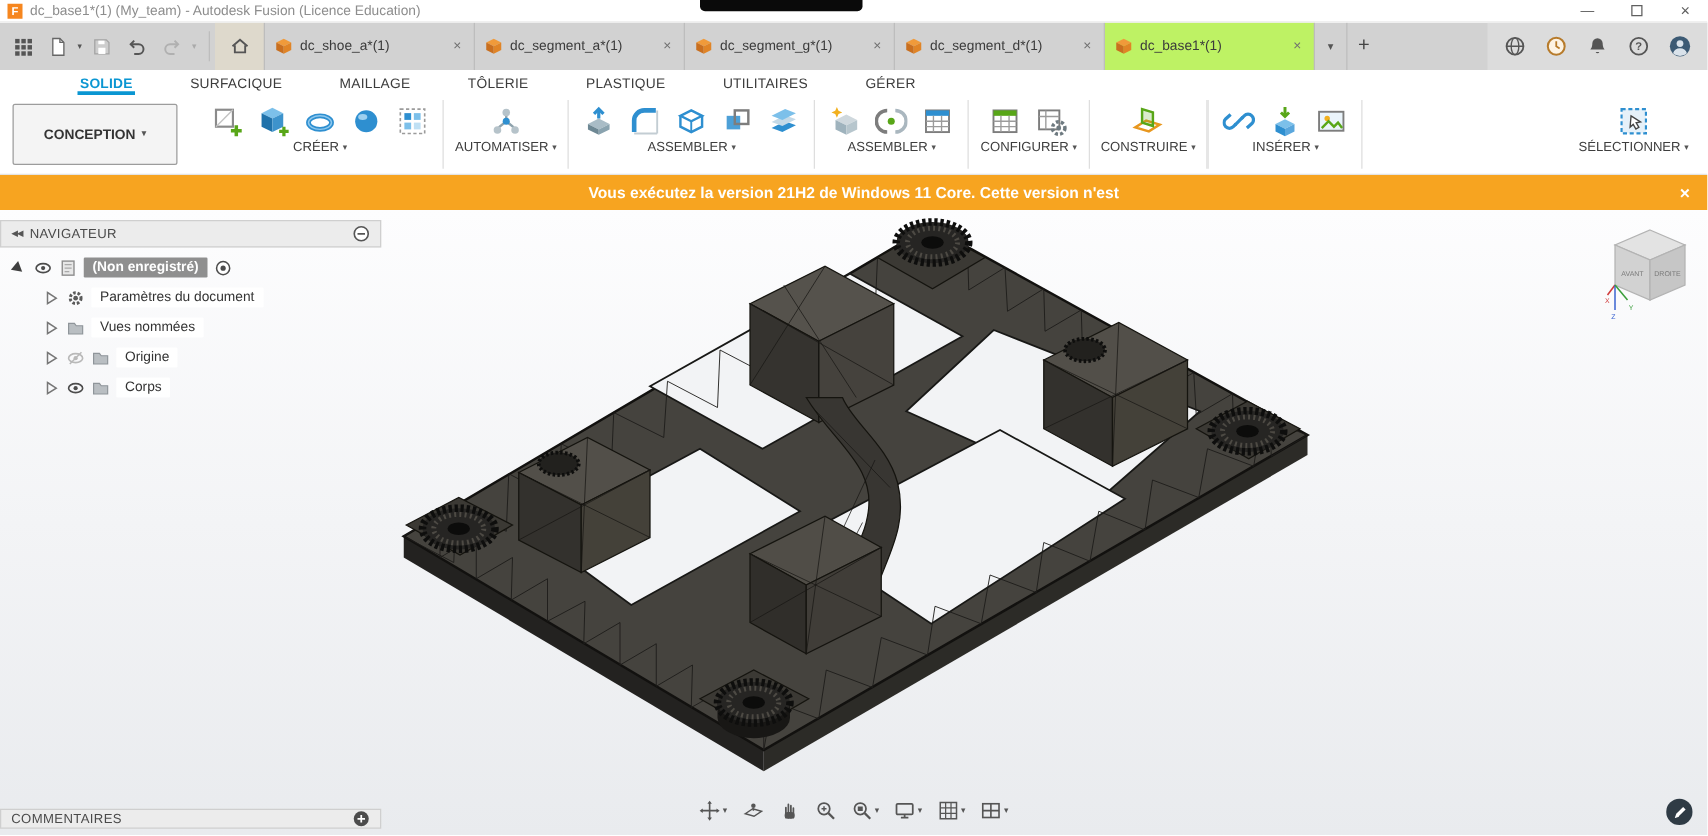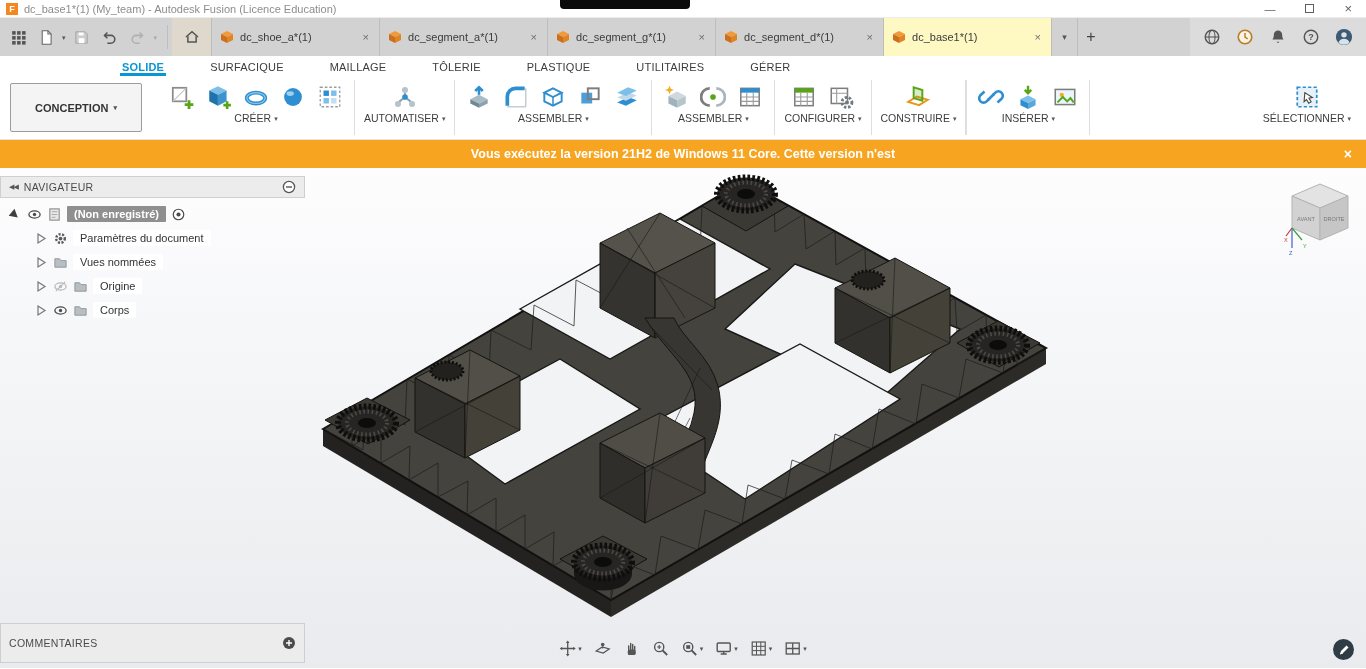--- a/index.html
+++ b/index.html
@@ -17,32 +17,32 @@
   
   .tabbar { height:38px; background:#d2d2d2; display:flex; align-items:stretch; }
   .qa { display:flex; align-items:center; gap:4px; padding:0 6px; }
   .qbtn { width:24px; height:24px; display:flex; align-items:center; justify-content:center; }
   .qbtn svg { width:17px; height:17px; }
   .caret { font-size:7px; color:#555; line-height:1; }
   .caret.dis { color:#aaa; }
   .vdiv { width:1px; background:#bdbdbd; margin:7px 4px; }
   .hometab { width:40px; background:#ded9cc; display:flex; align-items:center; justify-content:center; border-right:1px solid #bdbdbd; }
   .doctab { width:168px; display:flex; align-items:center; gap:6px; padding:0 8px; border-right:1px solid #bdbdbd; background:#d2d2d2; font-size:11px; color:#3b3b3b; }
-  .doctab.active { background:#fef9c3; }
+  .doctab.active { background:#bef264; }
   .doctab .lbl { flex:1; white-space:nowrap; overflow:hidden; }
   .tabx { color:#6f6f6f; font-size:11px; padding:0 2px; }
   .cubeicon svg { width:14px; height:14px; display:block; }
   .smalltab { width:26px; display:flex; align-items:center; justify-content:center; border-right:1px solid #bdbdbd; color:#555; }
   .plusbtn { width:26px; display:flex; align-items:center; justify-content:center; font-size:16px; color:#444; }
   .rightIcons { margin-left:auto; display:flex; align-items:center; gap:13px; padding:0 12px; background:#dcdcdc; }
   .rico { width:20px; height:20px; display:flex; align-items:center; justify-content:center; }
   .rico svg { width:18px; height:18px; }
 
   
-  .ribbontabs { height:20px; background:#fff; display:flex; gap:42px; padding-left:120px; align-items:flex-end; }
+  .ribbontabs { height:20px; background:#fff; display:flex; gap:42px; padding-left:62px; align-items:flex-end; }
   .rtab { font-size:11px; color:#3c3c3c; padding:2px 2px 3px; letter-spacing:.2px; }
   .rtab.active { color:#0a96d2; font-weight:bold; border-bottom:3px solid #0a96d2; padding-bottom:0; }
 
   
   .toolbar { height:64px; background:#fff; border-bottom:1px solid #e4e4e4; display:flex; align-items:stretch; }
   .wsbtn { width:132px; margin:7px 16px 7px 10px; border:1px solid #9c9c9c; border-radius:2px; background:#f4f4f4; display:flex; align-items:center; justify-content:center; gap:5px; font-size:11px; color:#333; font-weight:bold; }
   .tgroup { display:flex; flex-direction:column; justify-content:space-between; padding:5px 9px 13px; }
   .ticons { display:flex; gap:7px; align-items:center; justify-content:center; flex:1; }
   .tbtn { width:30px; height:30px; display:flex; align-items:center; justify-content:center; }
   .tbtn svg { width:26px; height:26px; }
@@ -71,21 +71,21 @@
   .trow .ind1 { width:14px; margin-left:34px; }
   .tic { width:15px; height:15px; display:flex; align-items:center; justify-content:center; }
   .tic svg { width:15px; height:15px; }
   .chip { background:rgba(255,255,255,.88); padding:2px 7px; border-radius:1px; }
   .chip.sel { background:#8f8f8f; color:#fff; font-weight:bold;text-align:center; }
 
   
   .viewcube { position:absolute; right:8px; top:10px; width:76px; height:82px; }
 
   
-  .commentsbar { position:absolute; left:0; bottom:5px; width:305px; height:40px; background:#ececec; border:1px solid #cfcfcf; display:flex; align-items:center; padding:0 8px; }
+  .commentsbar { position:absolute; left:0; bottom:5px; width:305px; height:16px; background:#ececec; border:1px solid #cfcfcf; display:flex; align-items:center; padding:0 8px; }
   .commentsbar .ctitle { font-size:10.5px; color:#4a4a4a; letter-spacing:.3px; flex:1; }
 
   
   .navbar { position:absolute; left:50%; transform:translateX(-50%); bottom:7px; display:flex; align-items:center; gap:6px; padding:2px 6px; }
   .nbtn { display:flex; align-items:center; gap:2px; padding:2px 3px; }
   .nbtn svg { width:17px; height:17px; }
 
   .statusdot { position:absolute; right:12px; bottom:8px; width:21px; height:21px; border-radius:50%; background:#2f3b45; display:flex; align-items:center; justify-content:center; }
   .statusdot svg { width:12px; height:12px; }
 </style>

